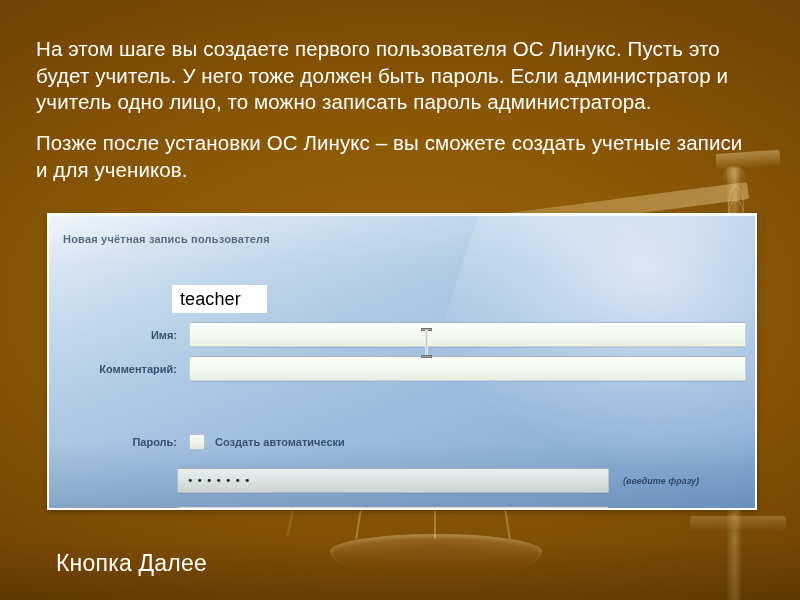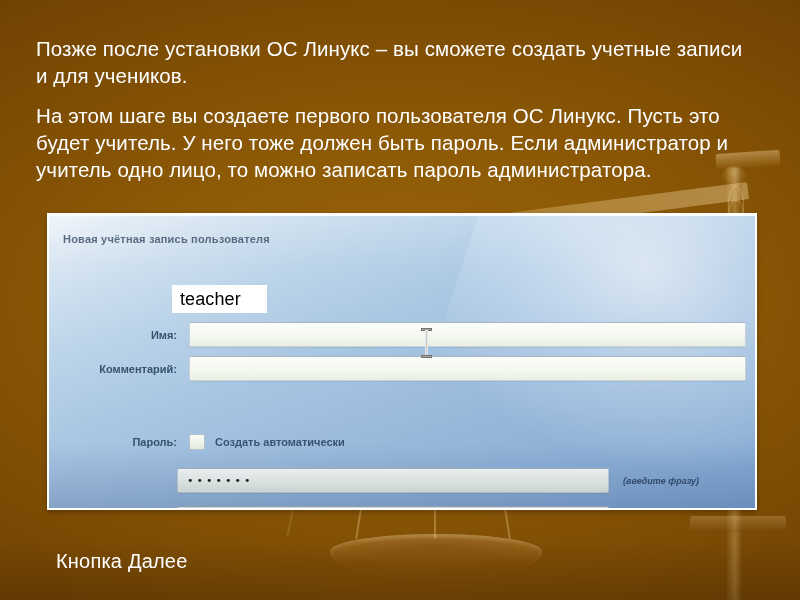--- a/index.html
+++ b/index.html
@@ -371,21 +371,21 @@
     opacity: 0.82;
     white-space: nowrap;
   }
 
   
   .caption {
     position: absolute;
     left: 56px;
     top: 550px;
     color: #ffffff;
-    font-size: 20px;
+    font-size: 23px;
     letter-spacing: 0.2px;
   }
 </style>
 </head>
 <body>
 
 <div class="slide">
 
   <div class="scale-layer">
     <div class="beam"></div>
@@ -400,22 +400,22 @@
       <i class="s1"></i>
         <i class="s2"></i>
         <i class="s3"></i>
     </div>
     <div class="pan"></div>
     <div class="pan-inner"></div>
     <div class="floor-glow"></div>
   </div>
 
   <div class="body-text">
+    <p>На этом шаге вы создаете первого пользователя ОС Линукс. Пусть это будет учитель. У него тоже должен быть пароль. Если администратор и учитель одно лицо, то можно записать пароль администратора.</p>
     <p>Позже после установки ОС Линукс – вы сможете создать учетные записи и для учеников.</p>
-    <p>На этом шаге вы создаете первого пользователя ОС Линукс. Пусть это будет учитель. У него тоже должен быть пароль. Если администратор и учитель одно лицо, то можно записать пароль администратора.</p>
   </div>
 
   <div class="photo-frame">
     <div class="photo">
 
       <div class="dlg-title">Новая учётная запись пользователя</div>
 
       <div class="field-row row-name">
         <span class="fld-label">Имя:</span>
         <div class="textbox"></div>

